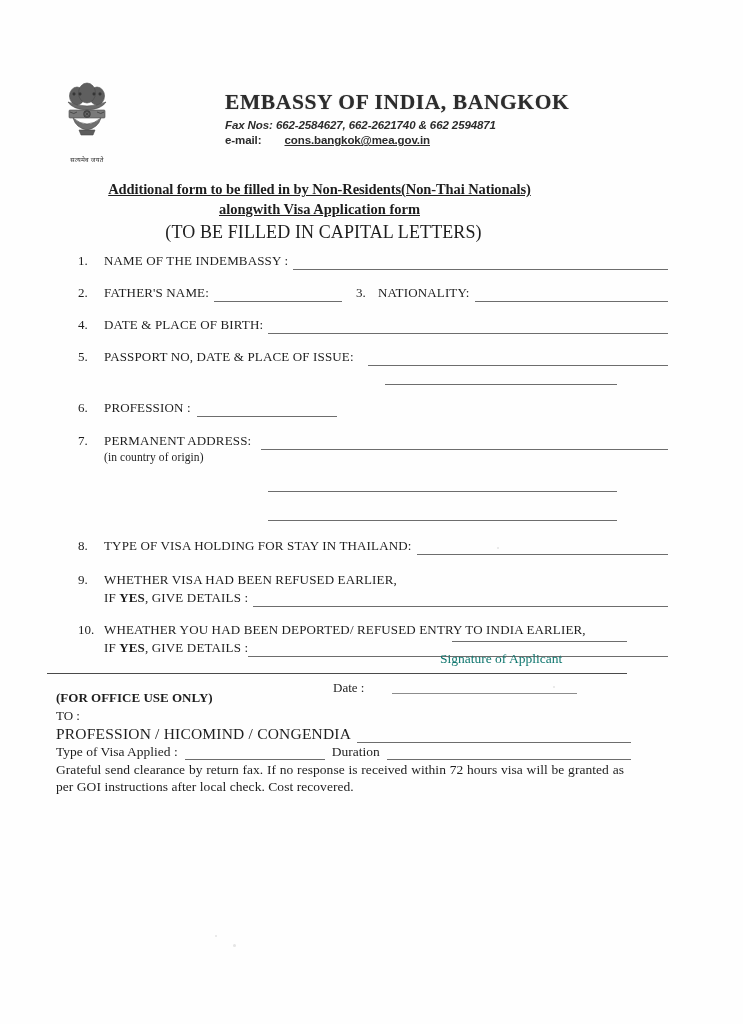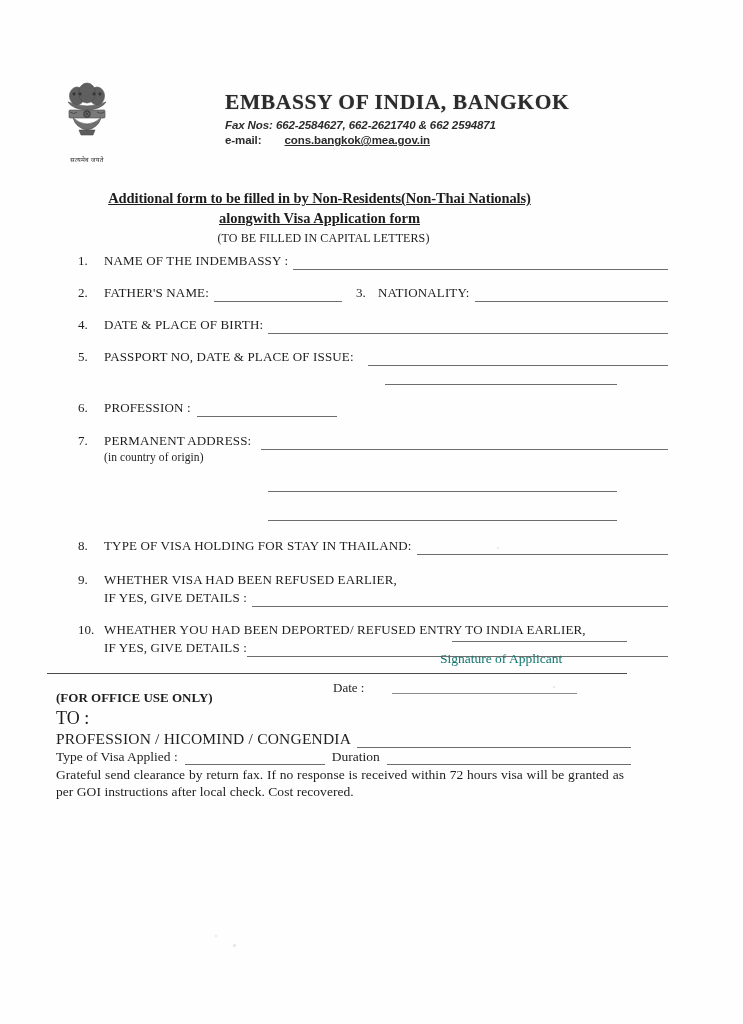--- a/index.html
+++ b/index.html
@@ -75,42 +75,42 @@
     letter-spacing: -.1px;
   }
   .email-line .addr {
     text-decoration: underline;
     margin-left: 20px;
   }
   
   .subtitle-wrap {
     position: absolute;
     left: 0;
-    top: 190px;
+    top: 181px;
     width: 613px;
     text-align: center;
   }
   .sub1 {
     font-weight: bold;
     font-size: 14.5px;
     text-decoration: underline;
     letter-spacing: -.1px;
     color: #1d1d1d;
     padding-left: 26px;
   }
   .sub2 {
     font-weight: bold;
     font-size: 14.5px;
     text-decoration: underline;
     margin-top: 3px;
     color: #1d1d1d;
     padding-left: 26px;
   }
   .sub3 {
-    font-size: 12px;
+    font-size: 18px;
     margin-top: 4px;
     color: #1d1d1d;
     letter-spacing: .1px;
     padding-left: 34px;
   }
   
   .form {
     position: absolute;
     left: 78px;
     top: 252px;
@@ -147,21 +147,21 @@
   .sub-note {
     margin-left: 26px;
     font-size: 11.5px;
     line-height: 15px;
     letter-spacing: .1px;
   }
   .standalone-rule {
     border-bottom: 1px solid #6d6d6d;
     height: 12px;
   }
-  .bold { font-weight: normal; }
+  .bold { font-weight: bold; }
   
   .sig-rule {
     position: absolute;
     left: 452px;
     top: 641px;
     width: 175px;
     border-bottom: 1px solid #6d6d6d;
   }
   .sig-label {
     position: absolute;
@@ -198,21 +198,21 @@
     font-size: 13px;
   }
   .office-date-rule {
     position: absolute;
     left: 336px;
     top: 13px;
     width: 185px;
     border-bottom: 1px solid #8c8c8c;
   }
   .to-line {
-    font-size: 18px;
+    font-size: 13px;
     margin-top: 2px;
   }
   .congendia-row {
     display: flex;
     align-items: flex-end;
     margin-top: 1px;
   }
   .congendia {
     font-size: 15.5px;
     letter-spacing: .2px;

